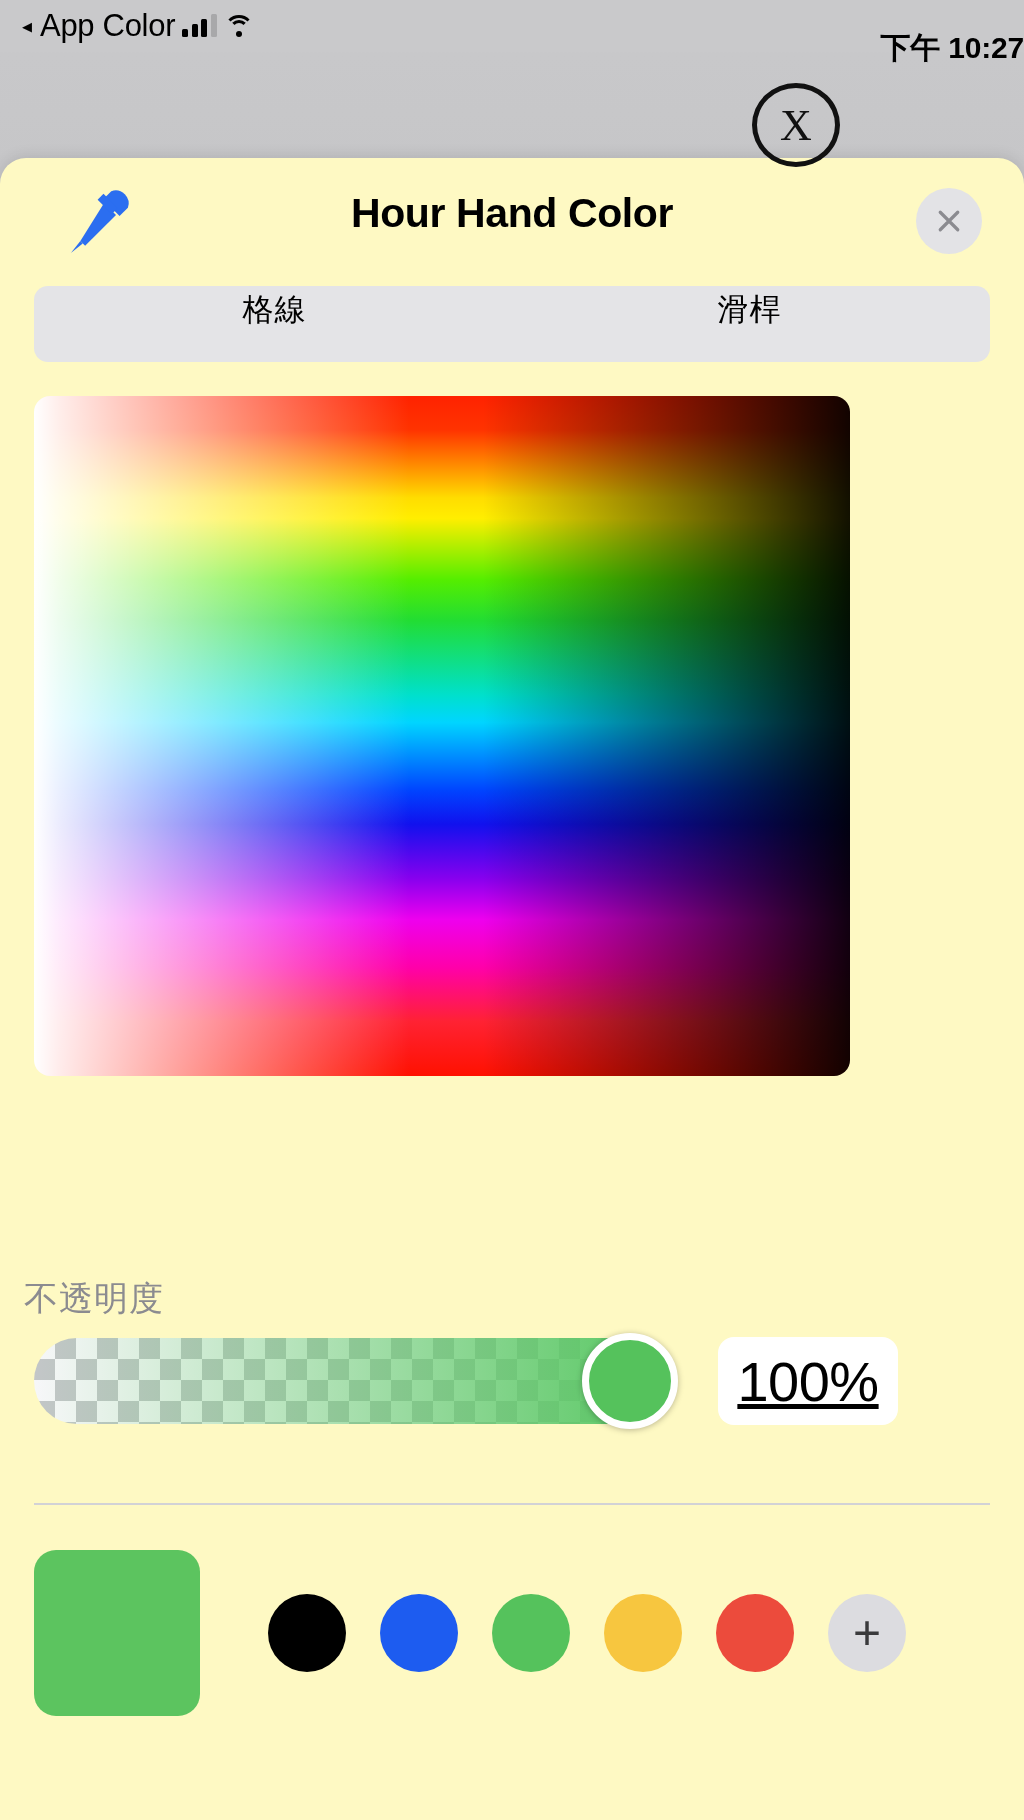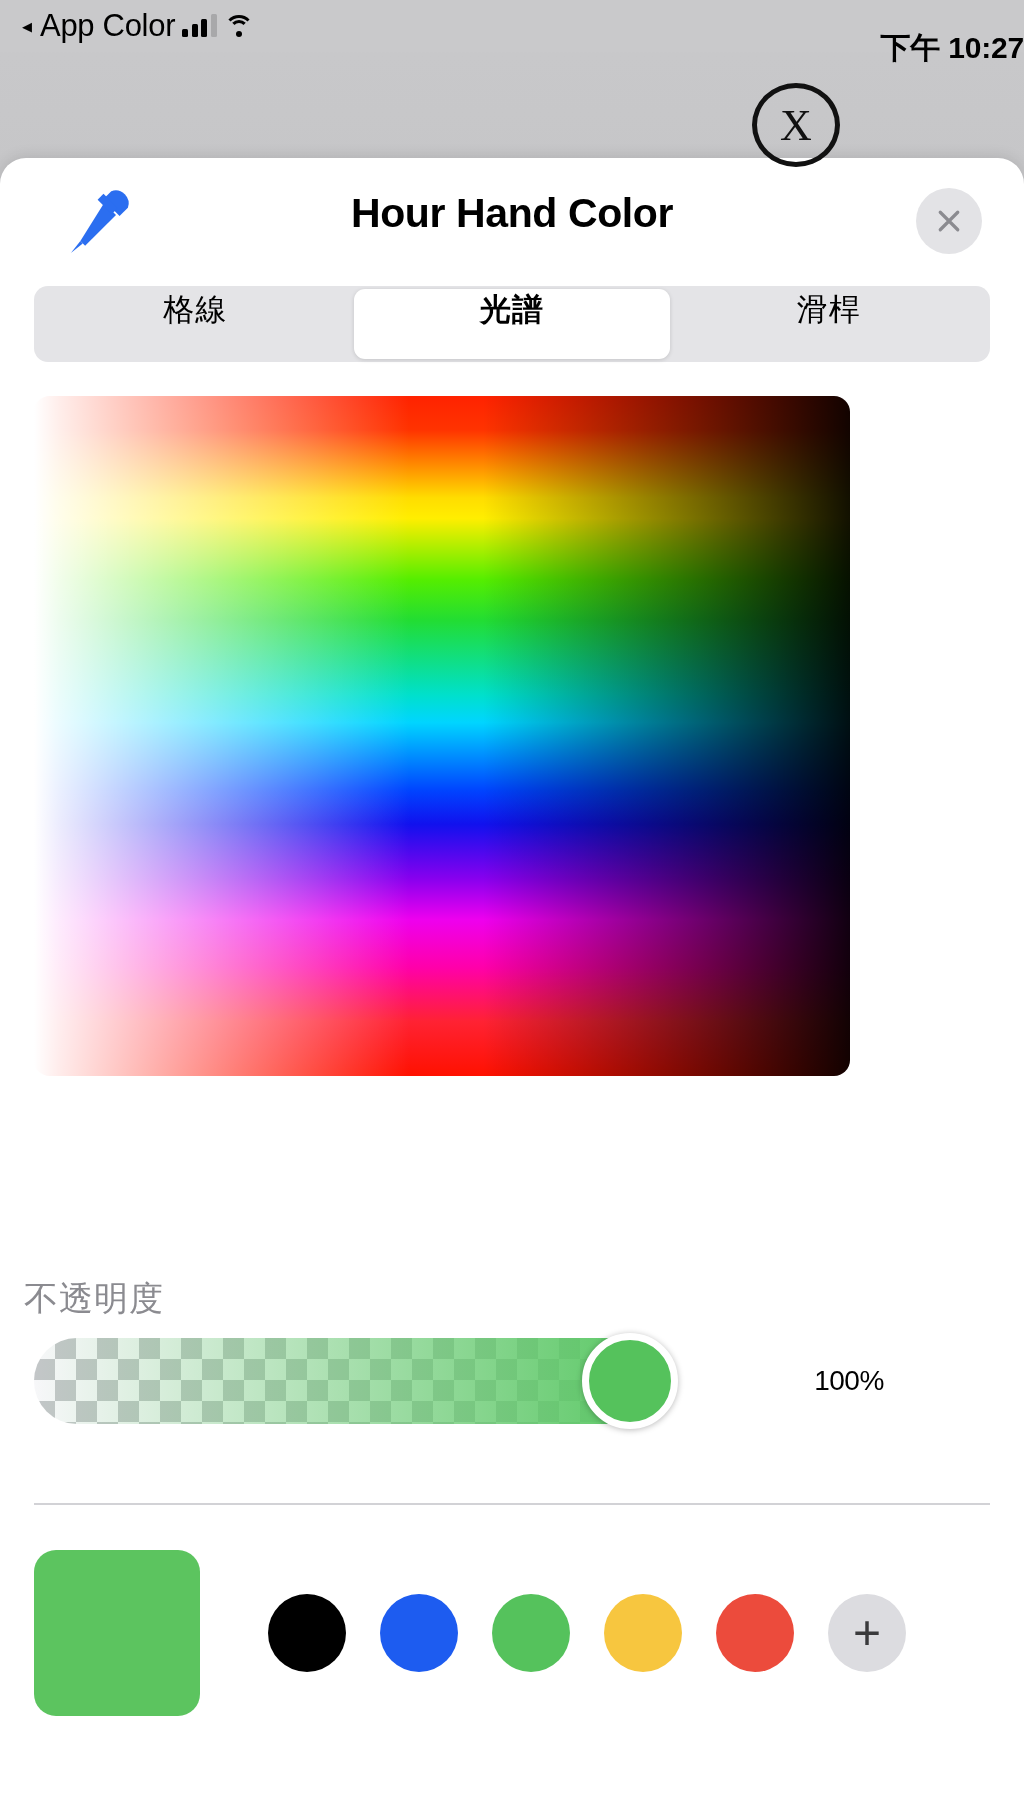--- a/index.html
+++ b/index.html
@@ -62,21 +62,21 @@
     position:absolute; top:83px; left:752px; width:88px; height:84px;
     border:5px solid #111; border-radius:50%;
     display:flex; align-items:center; justify-content:center;
     font-size:44px; font-weight:400; color:#111; z-index:30;
     background:transparent; font-family:"Liberation Serif",serif;
   }
 
   
   #sheet {
     position:absolute; left:0; top:158px; width:1024px; height:1662px;
-    background:#ffffff; border-radius:26px 26px 0 0; z-index:20;
+    background:#fef9c3; border-radius:26px 26px 0 0; z-index:20;
     box-shadow:0 -2px 14px rgba(0,0,0,.10);
   }
 
   
   #sheet-header { position:relative; height:122px; }
   #eyedropper { position:absolute; left:58px; top:26px;
     width:78px; height:76px; }
   #sheet-title {
     position:absolute; left:0; right:0; top:32px; text-align:center;
     font-size:41px; font-weight:700; color:#000; letter-spacing:-.4px;
@@ -138,24 +138,24 @@
     background-color:#f7f7f9;
     background-size:100% 100%, 42px 42px, 42px 42px;
     background-position:0 0, 0 0, 21px 21px;
   }
   #slider-thumb {
     position:absolute; left:548px; top:0; width:96px; height:96px;
     border-radius:50%; background:#55c25c;
     border:7px solid #fff; box-shadow:0 1px 6px rgba(0,0,0,.28);
   }
   #opacity-value {
-    position:absolute; left:725px; top:4px; width:180px; height:88px;
+    position:absolute; left:684px; top:4px; width:180px; height:88px;
     background:#fff; border-radius:16px;
     display:flex; align-items:center; justify-content:center;
-    font-size:28px; font-weight:500; color:#000; letter-spacing:-.5px;
+    font-size:56px; font-weight:500; color:#000; letter-spacing:-.5px;text-decoration:underline;
   }
 
   
   #divider {
     position:absolute; left:34px; top:1345px; width:956px; height:2px;
     background:#d2d2d6;
   }
 
   
   #swatch-row {
@@ -221,23 +221,20 @@
       <svg viewBox="0 0 24 24">
         <path d="M5 5 L19 19 M19 5 L5 19" stroke="#8b8b90" stroke-width="2.6" stroke-linecap="round"></path>
       </svg>
     </div>
   </div>
 
   <div id="segmented">
     <div class="seg">
       <span>格線</span>
     </div>
-    <div class="seg active">
-      <span>光譜</span>
-    </div>
     <div class="seg">
       <span>滑桿</span>
     </div>
   </div>
 
   <div id="spectrum"></div>
 
   <div id="opacity-label">不透明度</div>
 
   <div id="slider-row">

